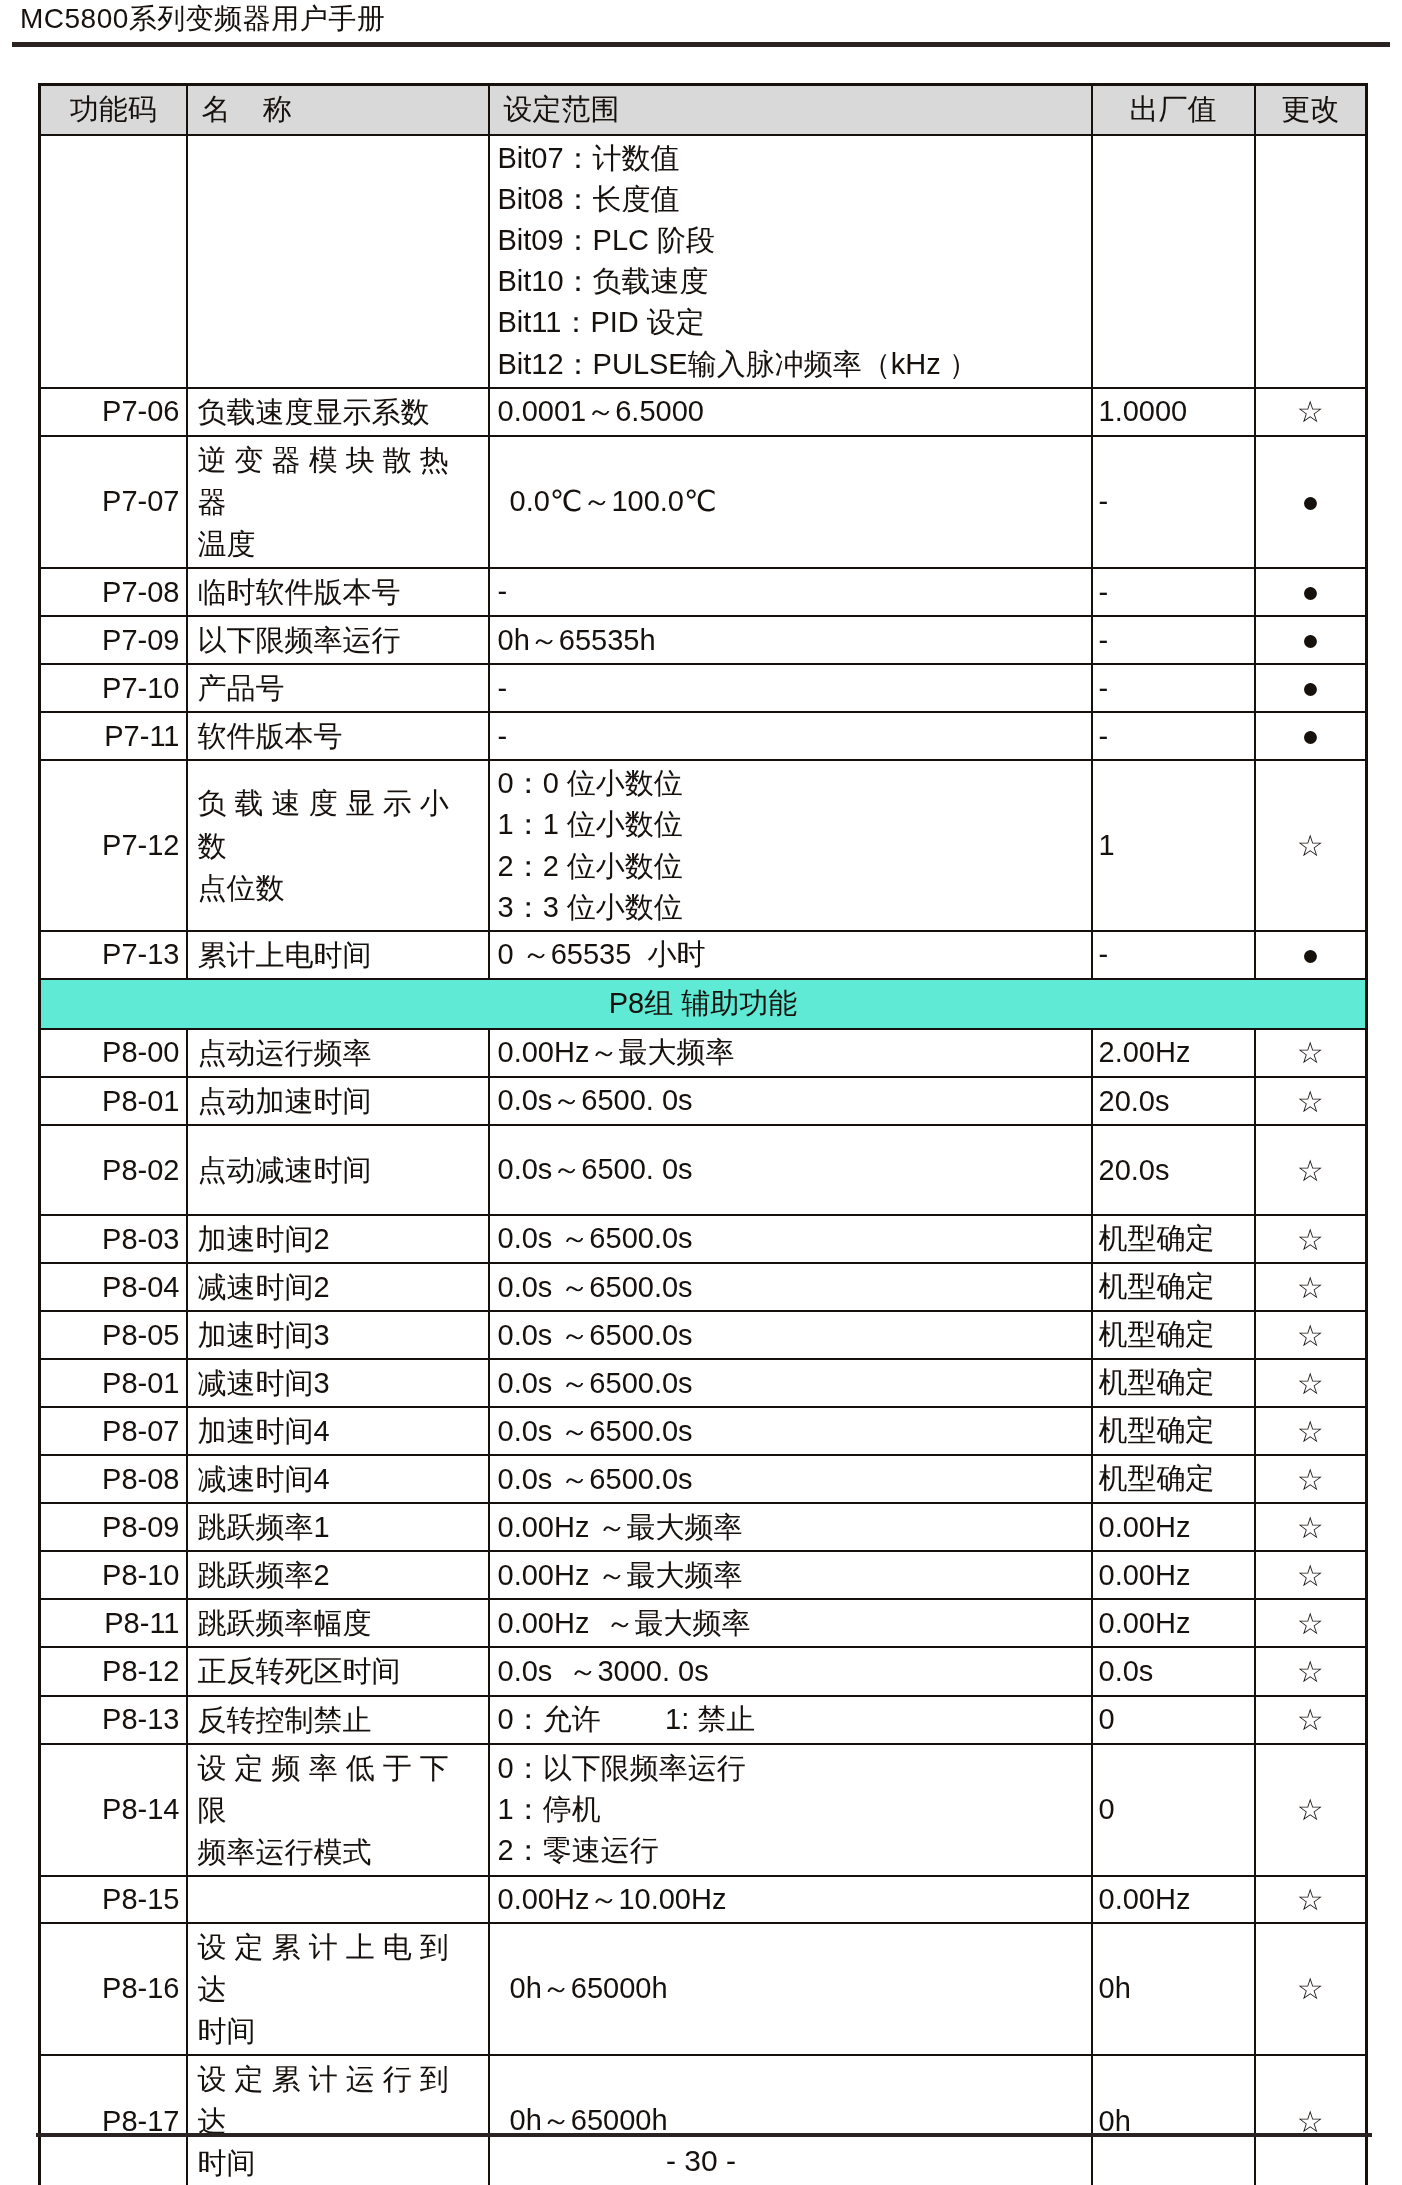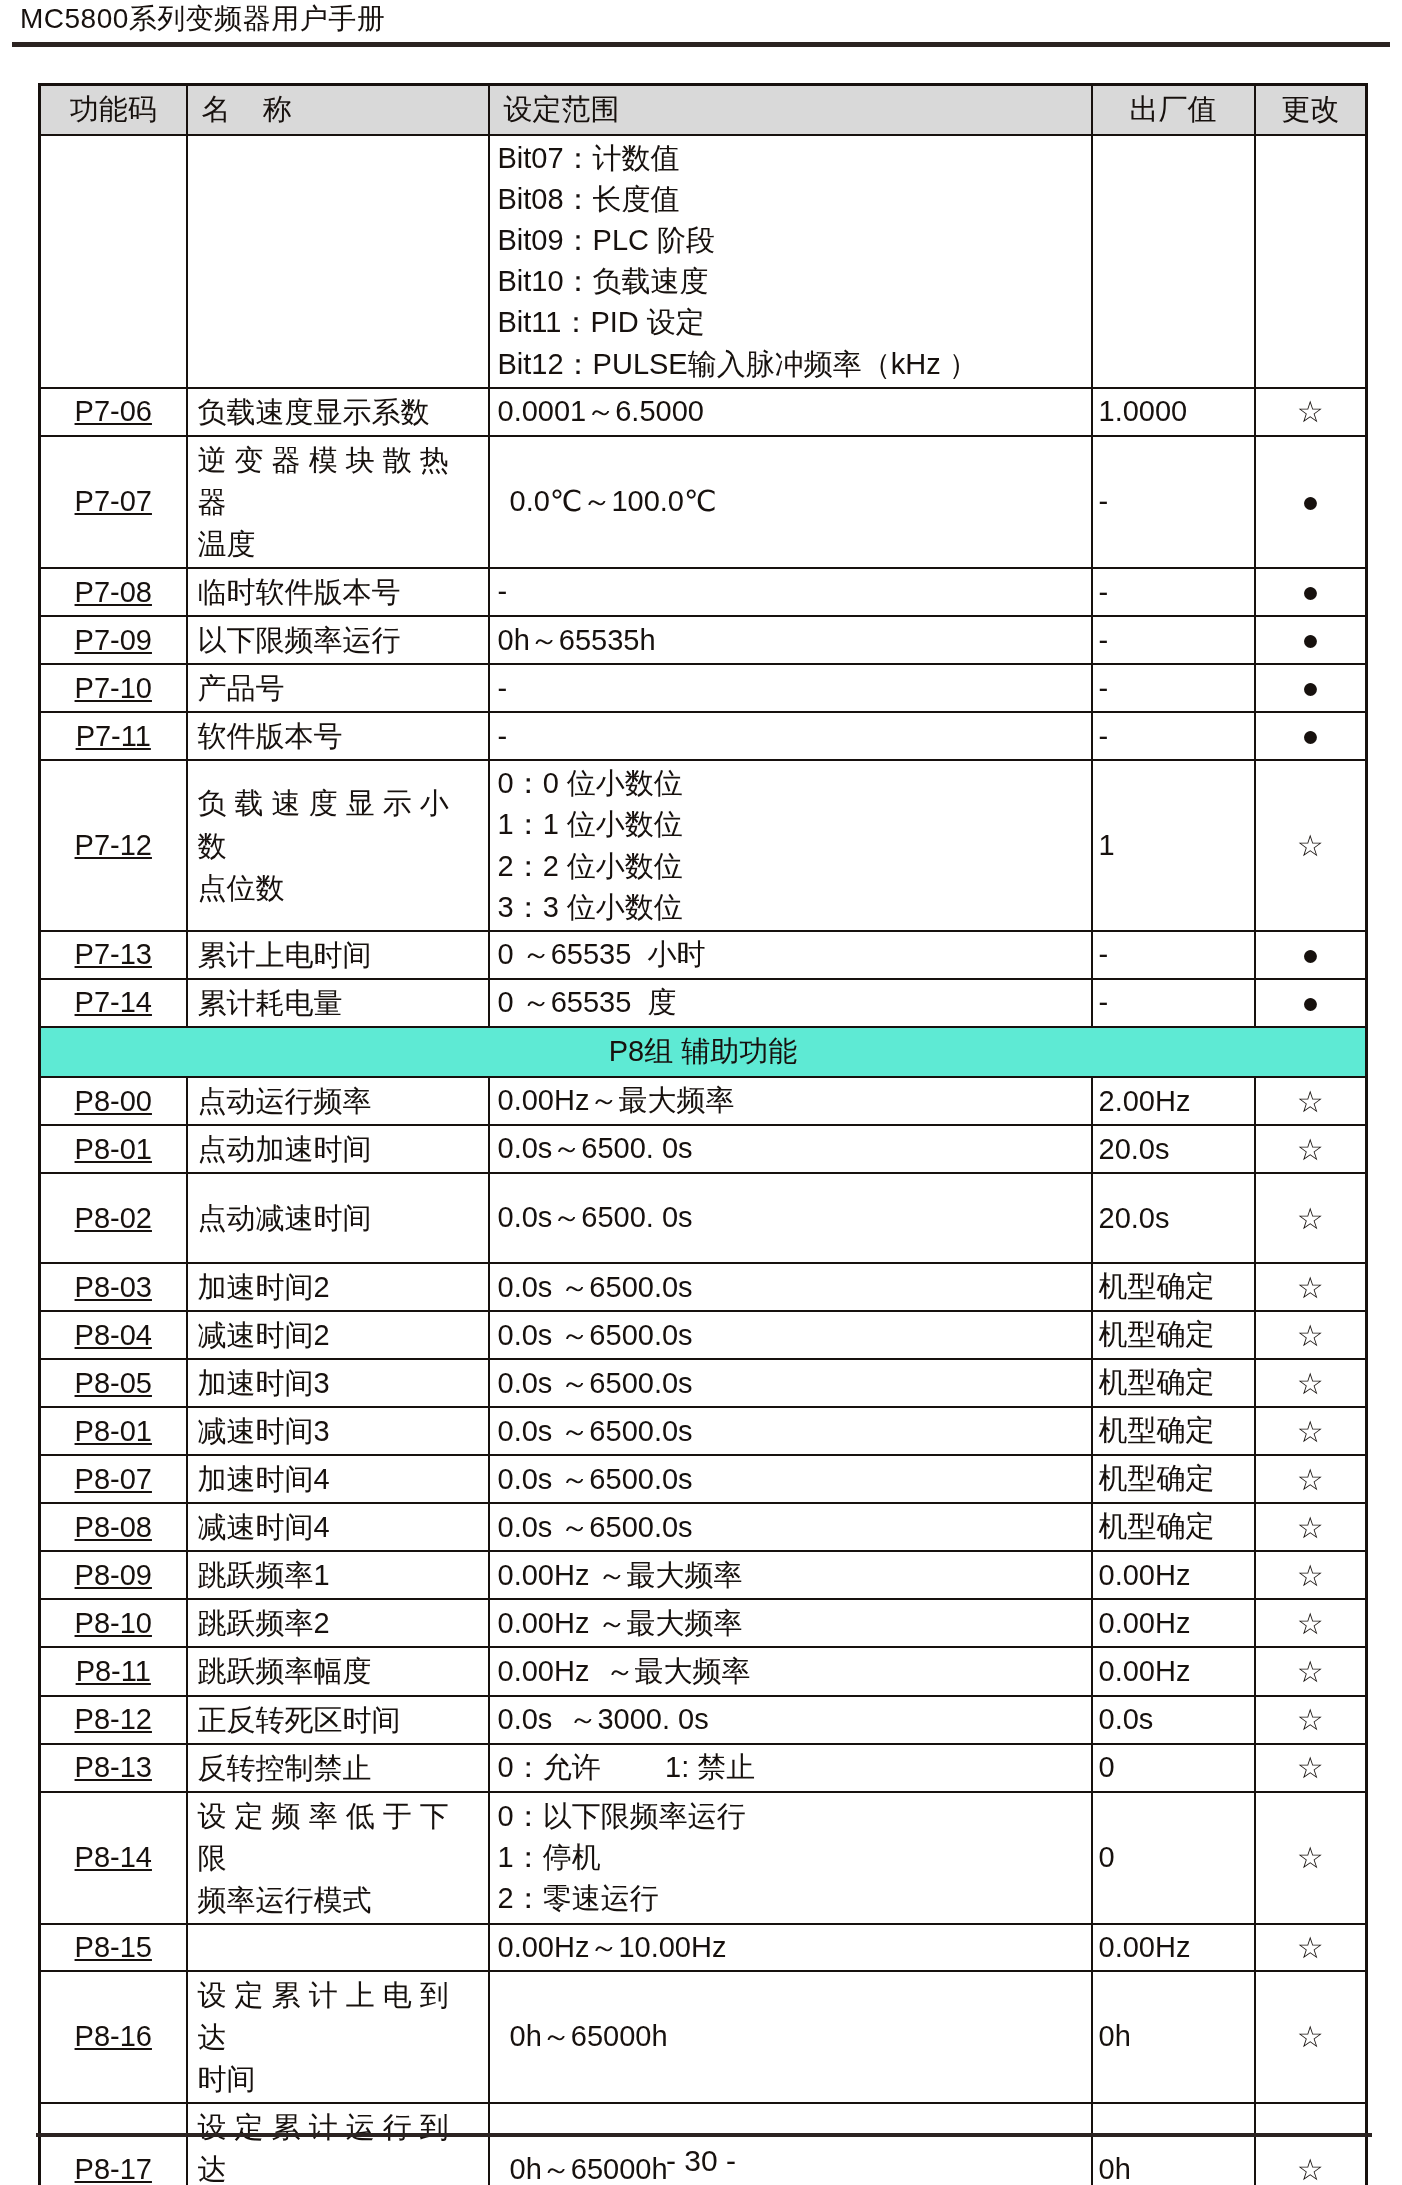--- a/index.html
+++ b/index.html
@@ -49,21 +49,21 @@
   th {
     background: #d9d9d9;
     height: 44px;
     text-align: left;
     padding-left: 14px;
     white-space: pre;
   }
   th.h-code { text-align: center; padding-left: 6px; }
   th.h-default, th.h-change { text-align: center; padding-left: 6px; }
   td { height: 41px; }
-  td.code-cell { text-align: center; white-space: pre; text-decoration: underline; }
+  td.code-cell { text-align: right; white-space: pre; }
   td.name-cell {
     text-align: left;
     padding-left: 10px;
     white-space: pre-wrap;
     line-height: 1.45;
   }
   td.range-cell {
     text-align: left;
     padding-left: 8px;
     white-space: pre-wrap;
@@ -189,27 +189,20 @@
         <td class="default-cell">1</td>
         <td class="change-cell">☆</td>
       </tr>
       <tr data-code="P7-13">
         <td class="code-cell">P7-13</td>
         <td class="name-cell">累计上电时间</td>
         <td class="range-cell">0 ～65535  小时</td>
         <td class="default-cell">-</td>
         <td class="change-cell">●</td>
       </tr>
-      <tr data-code="P7-14">
-        <td class="code-cell">P7-14</td>
-        <td class="name-cell">累计耗电量</td>
-        <td class="range-cell">0 ～65535  度</td>
-        <td class="default-cell">-</td>
-        <td class="change-cell">●</td>
-      </tr>
       <tr>
         <td colspan="5" class="section-cell">P8组 辅助功能</td>
       </tr>
       <tr data-code="P8-00">
         <td class="code-cell">P8-00</td>
         <td class="name-cell">点动运行频率</td>
         <td class="range-cell">0.00Hz～最大频率</td>
         <td class="default-cell">2.00Hz</td>
         <td class="change-cell">☆</td>
       </tr>

